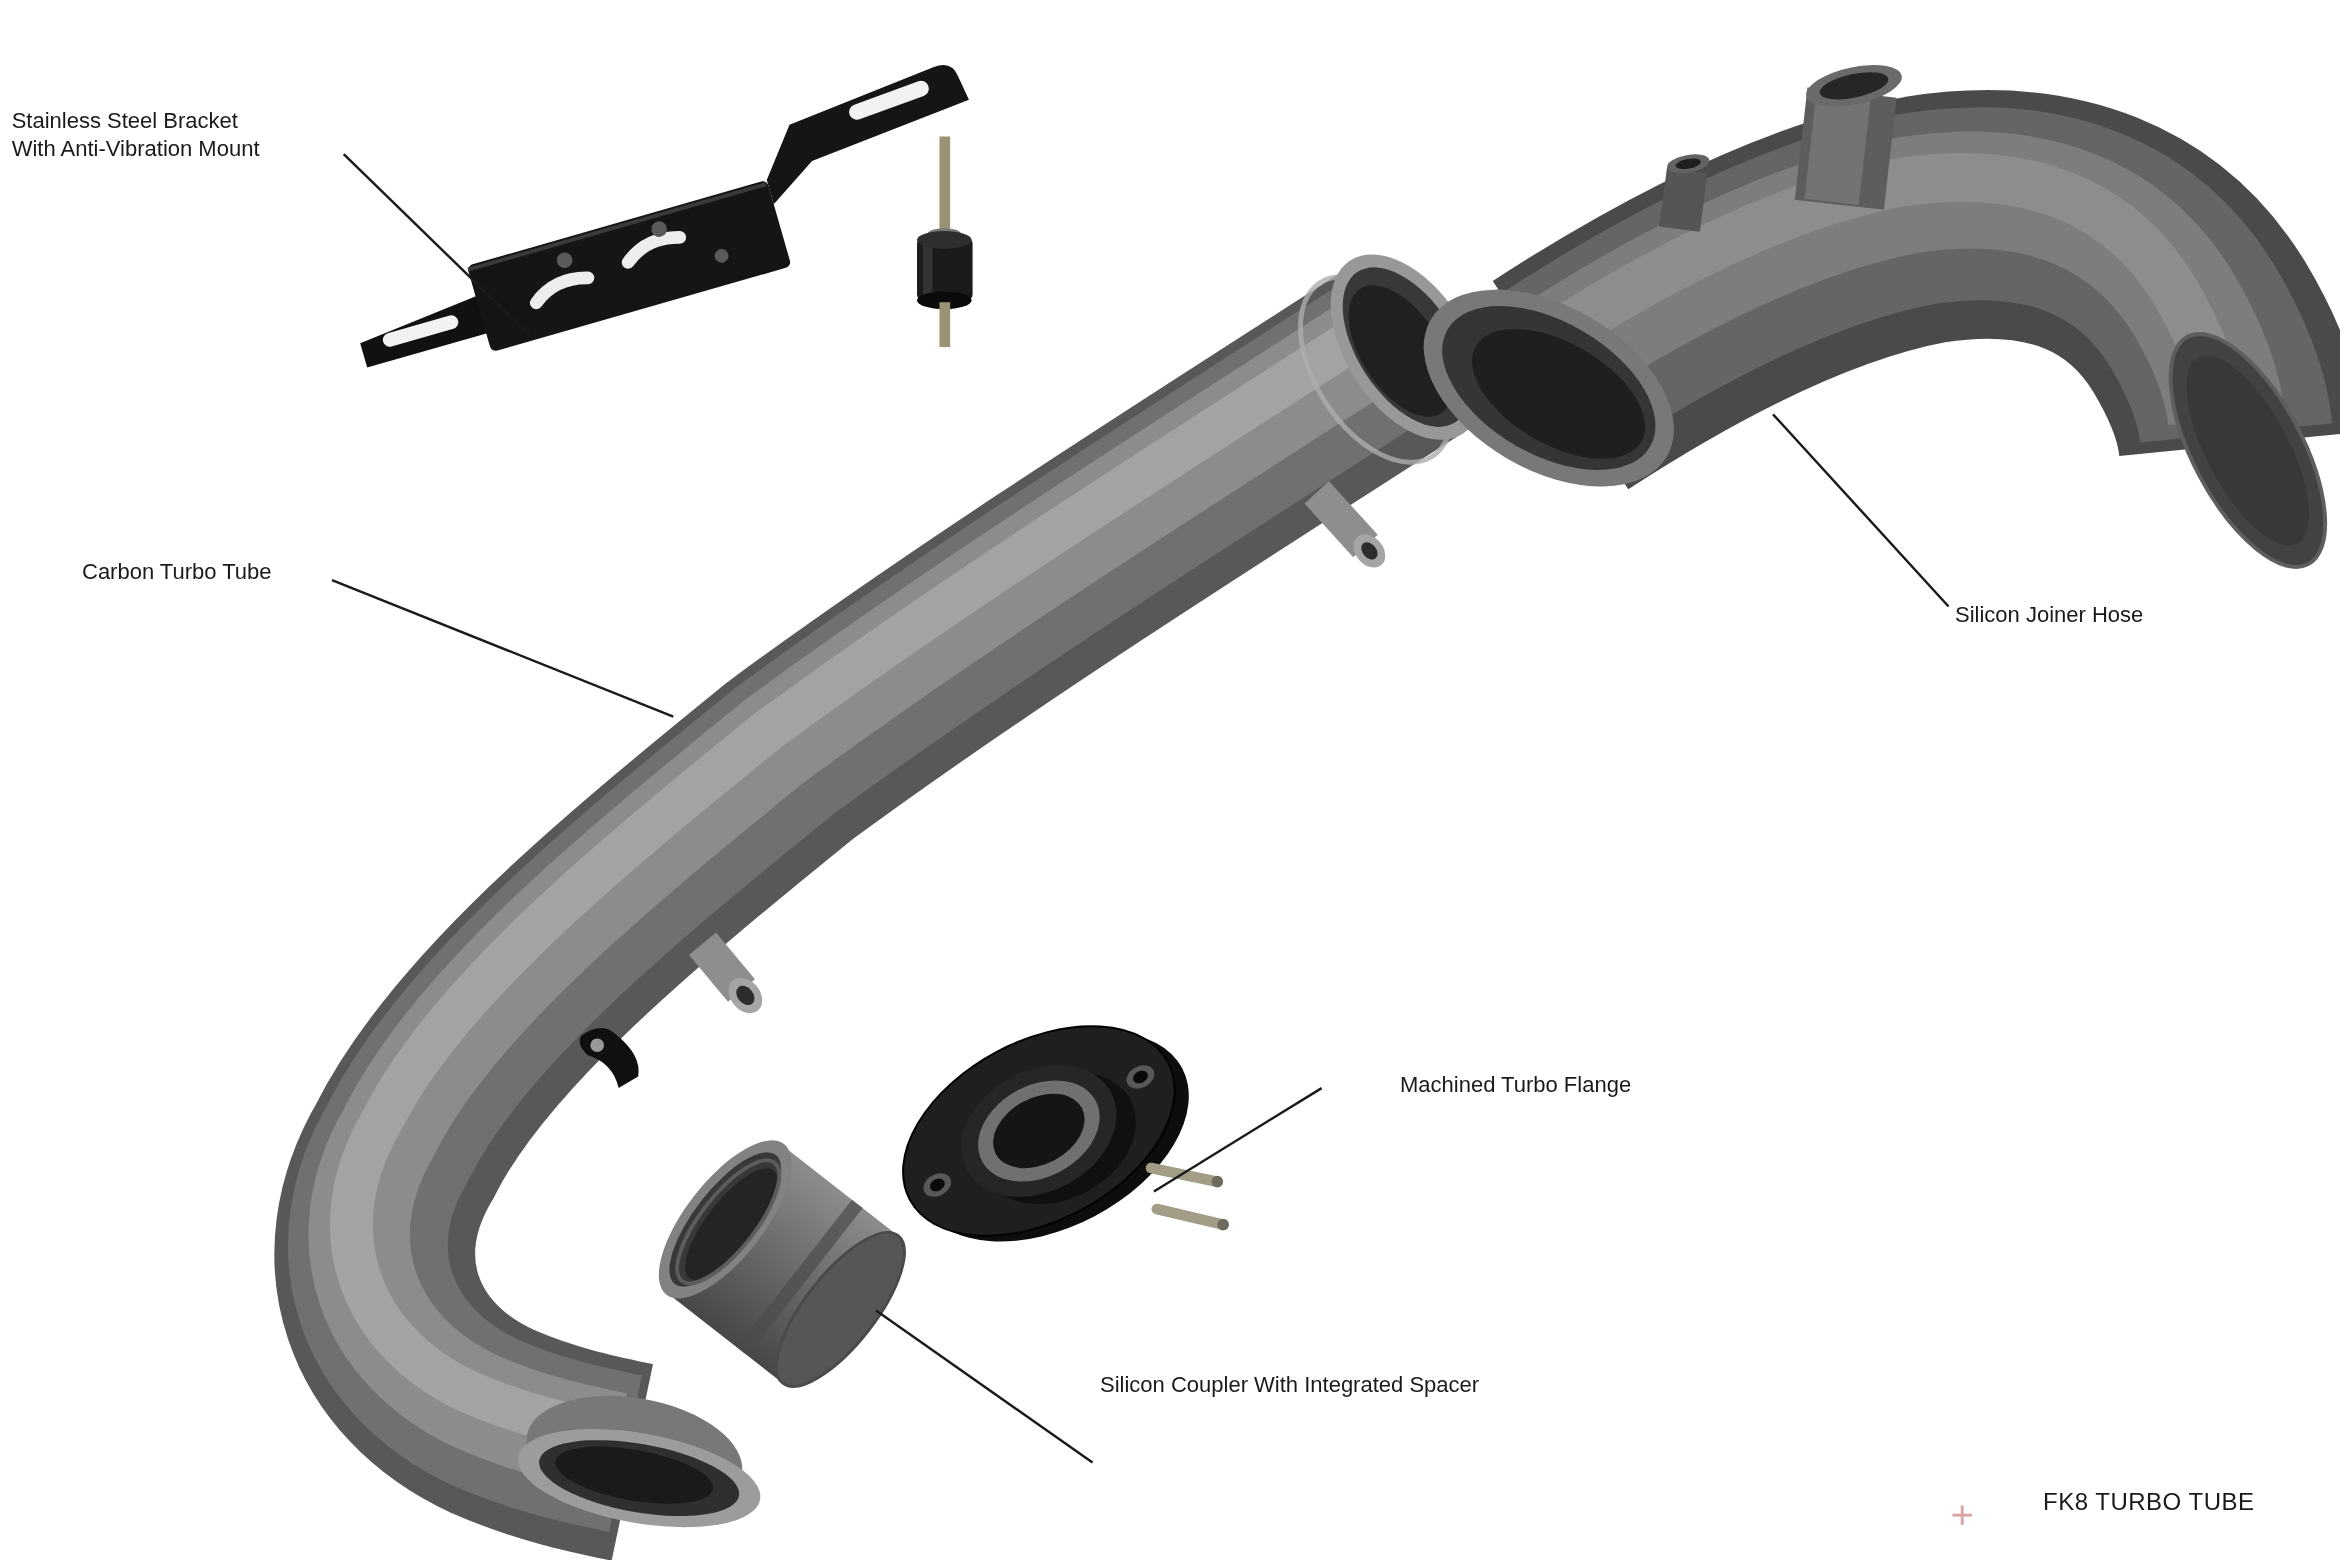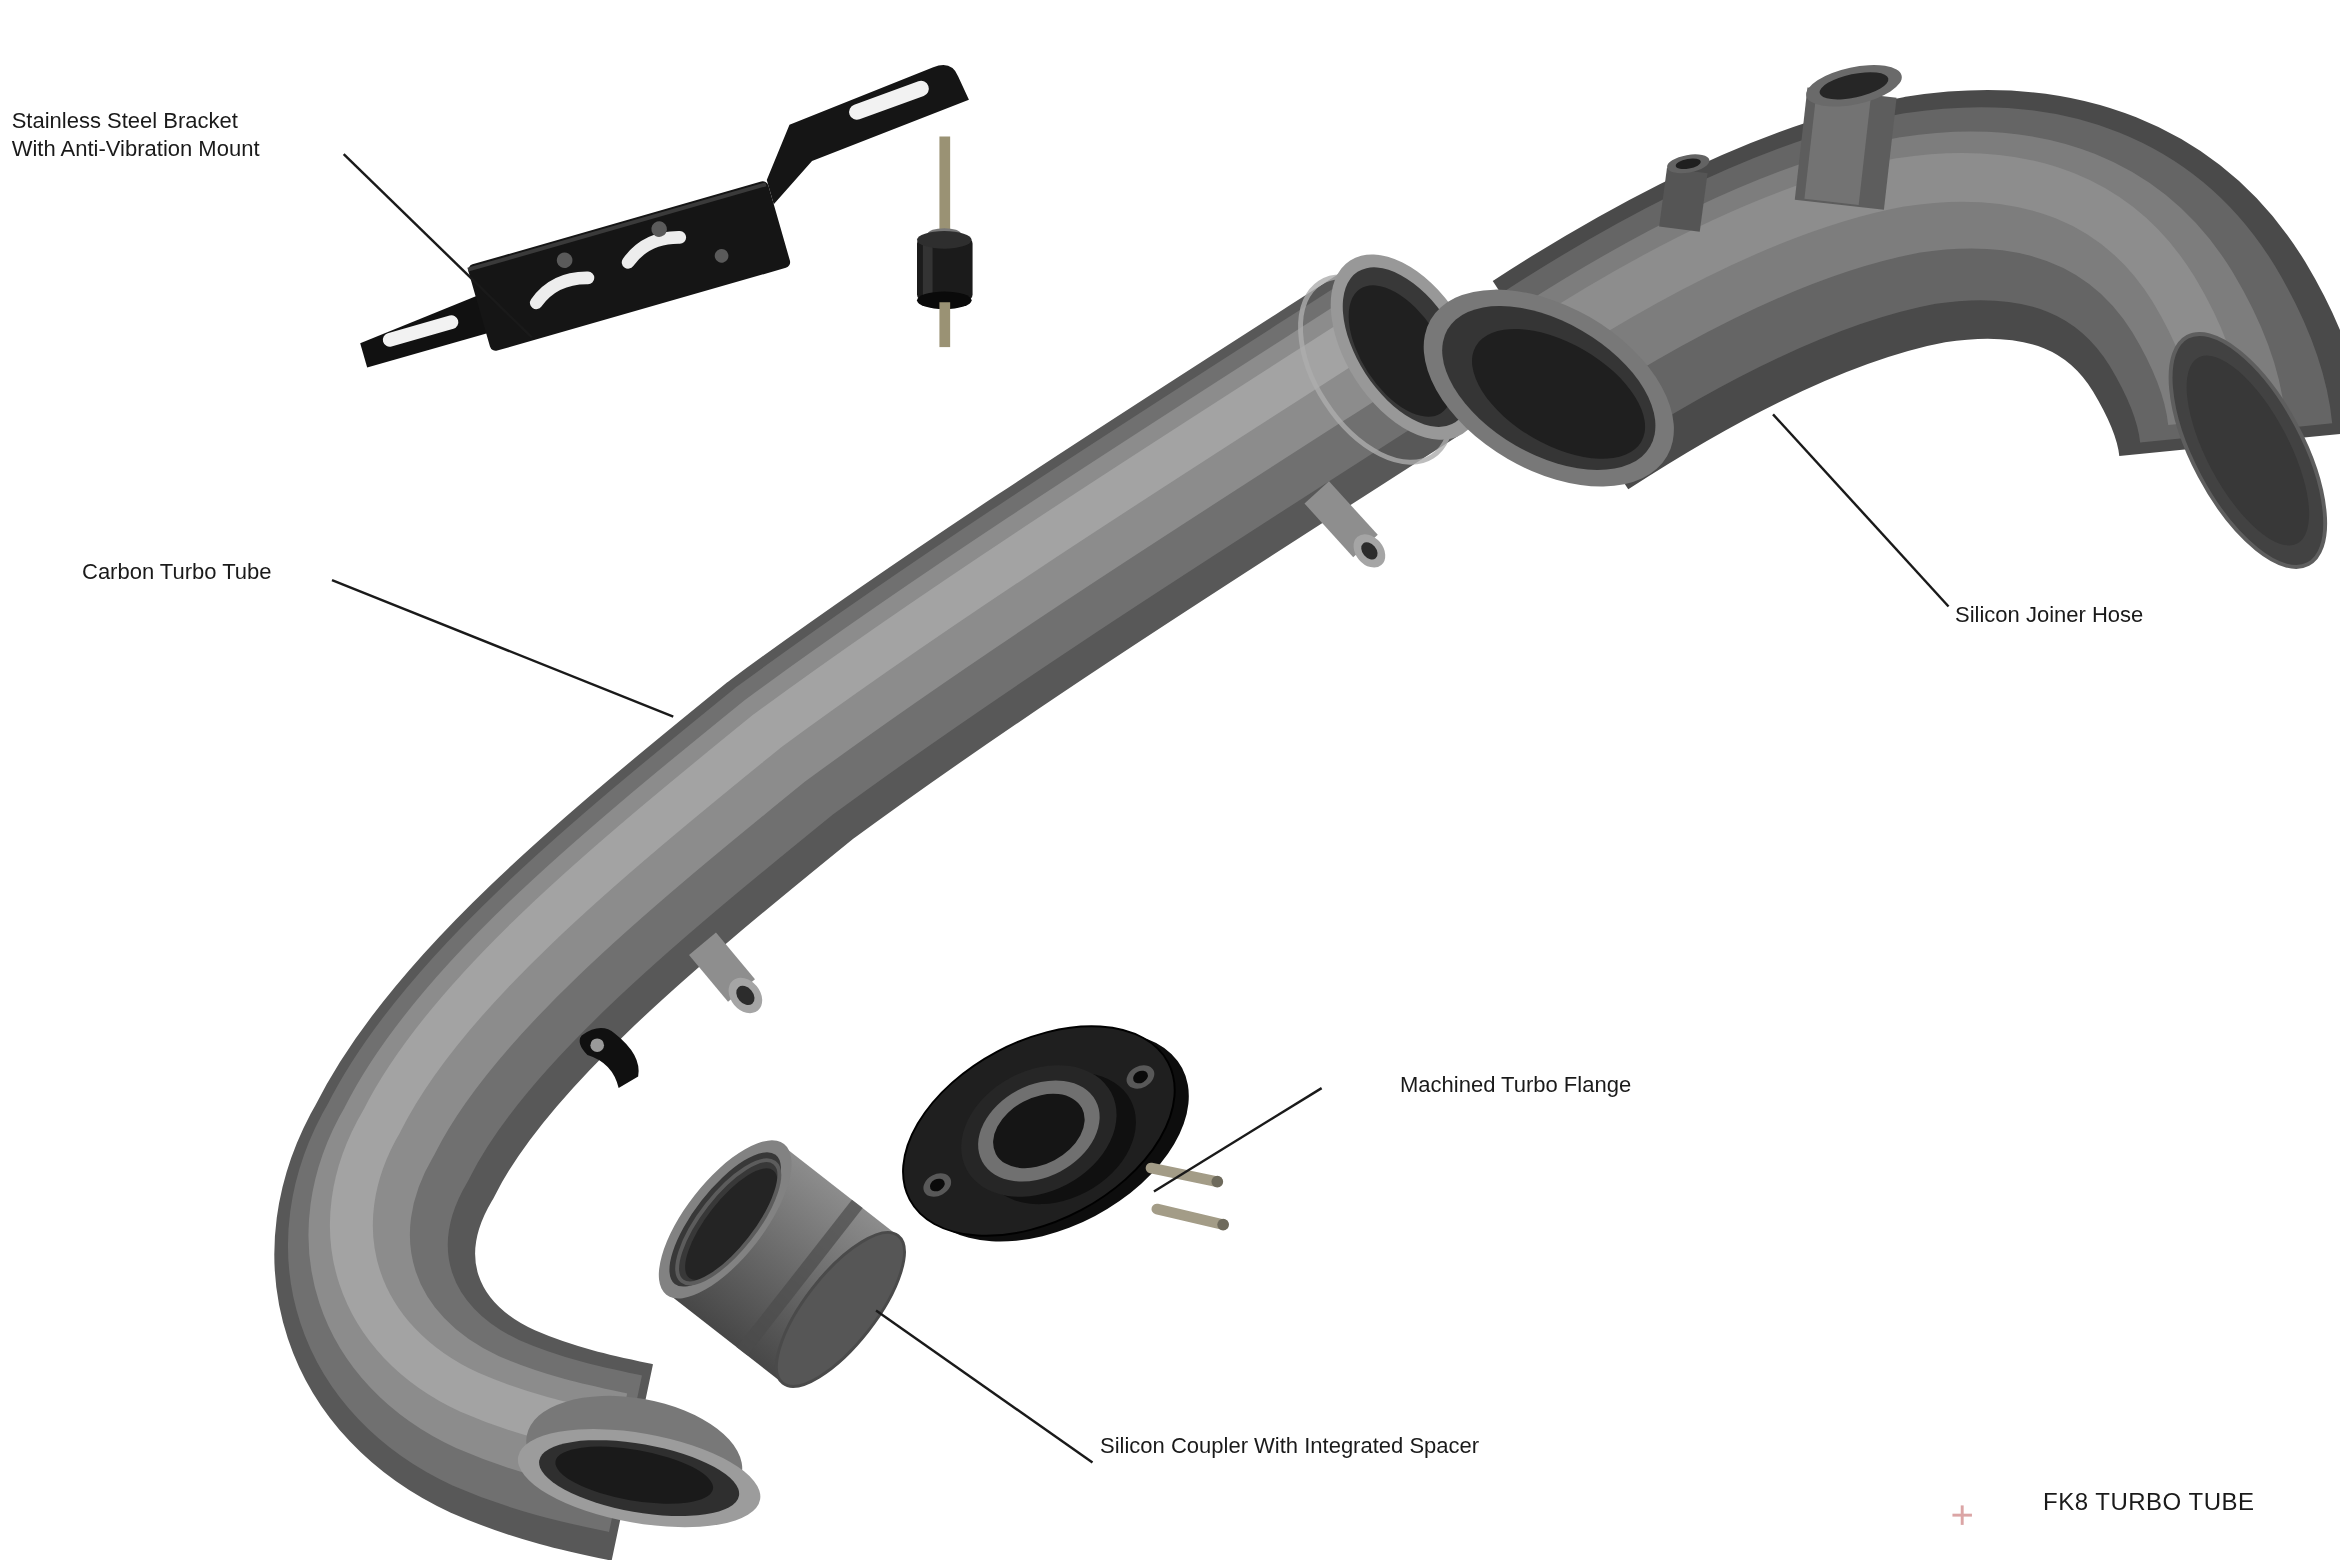--- a/index.html
+++ b/index.html
@@ -171,18 +171,18 @@
     <span>Stainless Steel Bracket</span><br>
     <span>With Anti-Vibration Mount</span>
   </div>
 
   <div class="label" style="left:82px;top:558px;">Carbon Turbo Tube</div>
 
   <div class="label" style="left:1955px;top:601px;">Silicon Joiner Hose</div>
 
   <div class="label" style="left:1400px;top:1071px;">Machined Turbo Flange</div>
 
-  <div class="label" style="left:1100px;top:1432px;text-align:center;">Silicon Coupler With Integrated Spacer</div>
+  <div class="label" style="left:1100px;top:1371px;text-align:center;">Silicon Coupler With Integrated Spacer</div>
 
   <div class="title" style="left:2043px;top:1488px;">FK8 TURBO TUBE</div>
 
 </div>
 
 
 </body></html>

